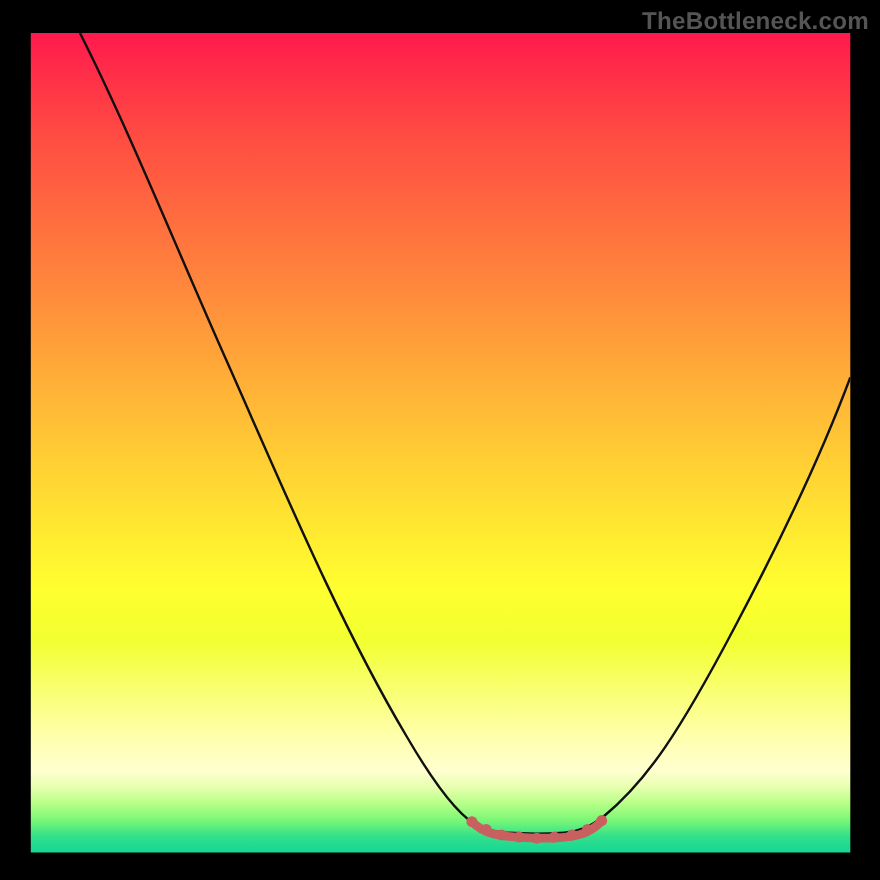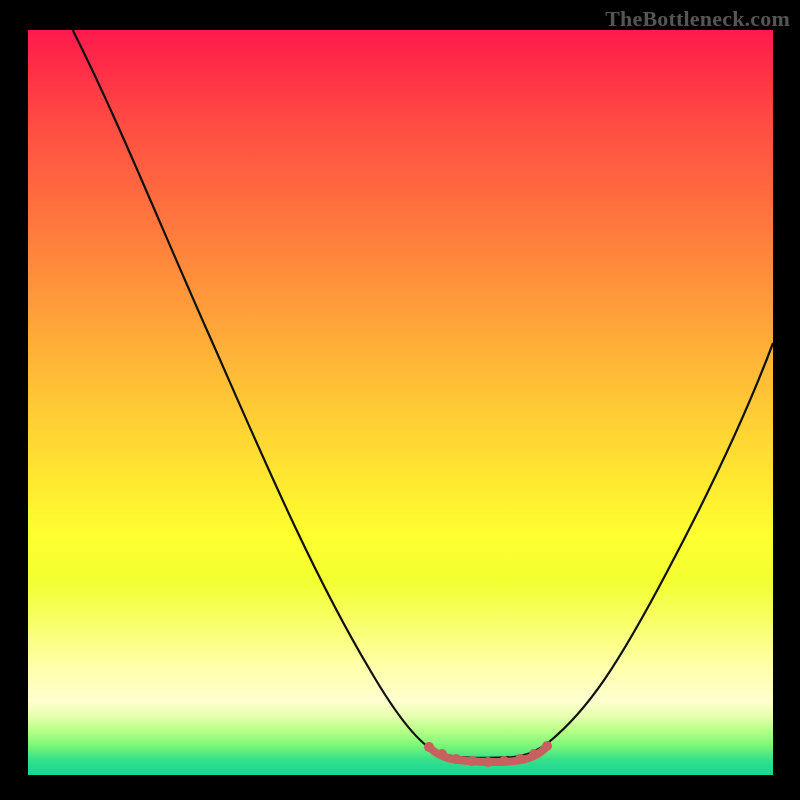--- a/index.html
+++ b/index.html
@@ -7,21 +7,21 @@
   .frame {
     position: relative;
     width: 800px;
     height: 800px;
     background: #000;
   }
   .watermark {
     position: absolute;
     top: 6px;
     right: 10px;
-    font-family: Liberation Serif, serif;
+    font-family: Liberation Sans, sans-serif;
     font-size: 22px;
     font-weight: 600;
     color: #555;
     letter-spacing: 0.2px;
     z-index: 5;
     user-select: none;
   }
   .plot {
     position: absolute;
     left: 28px;

